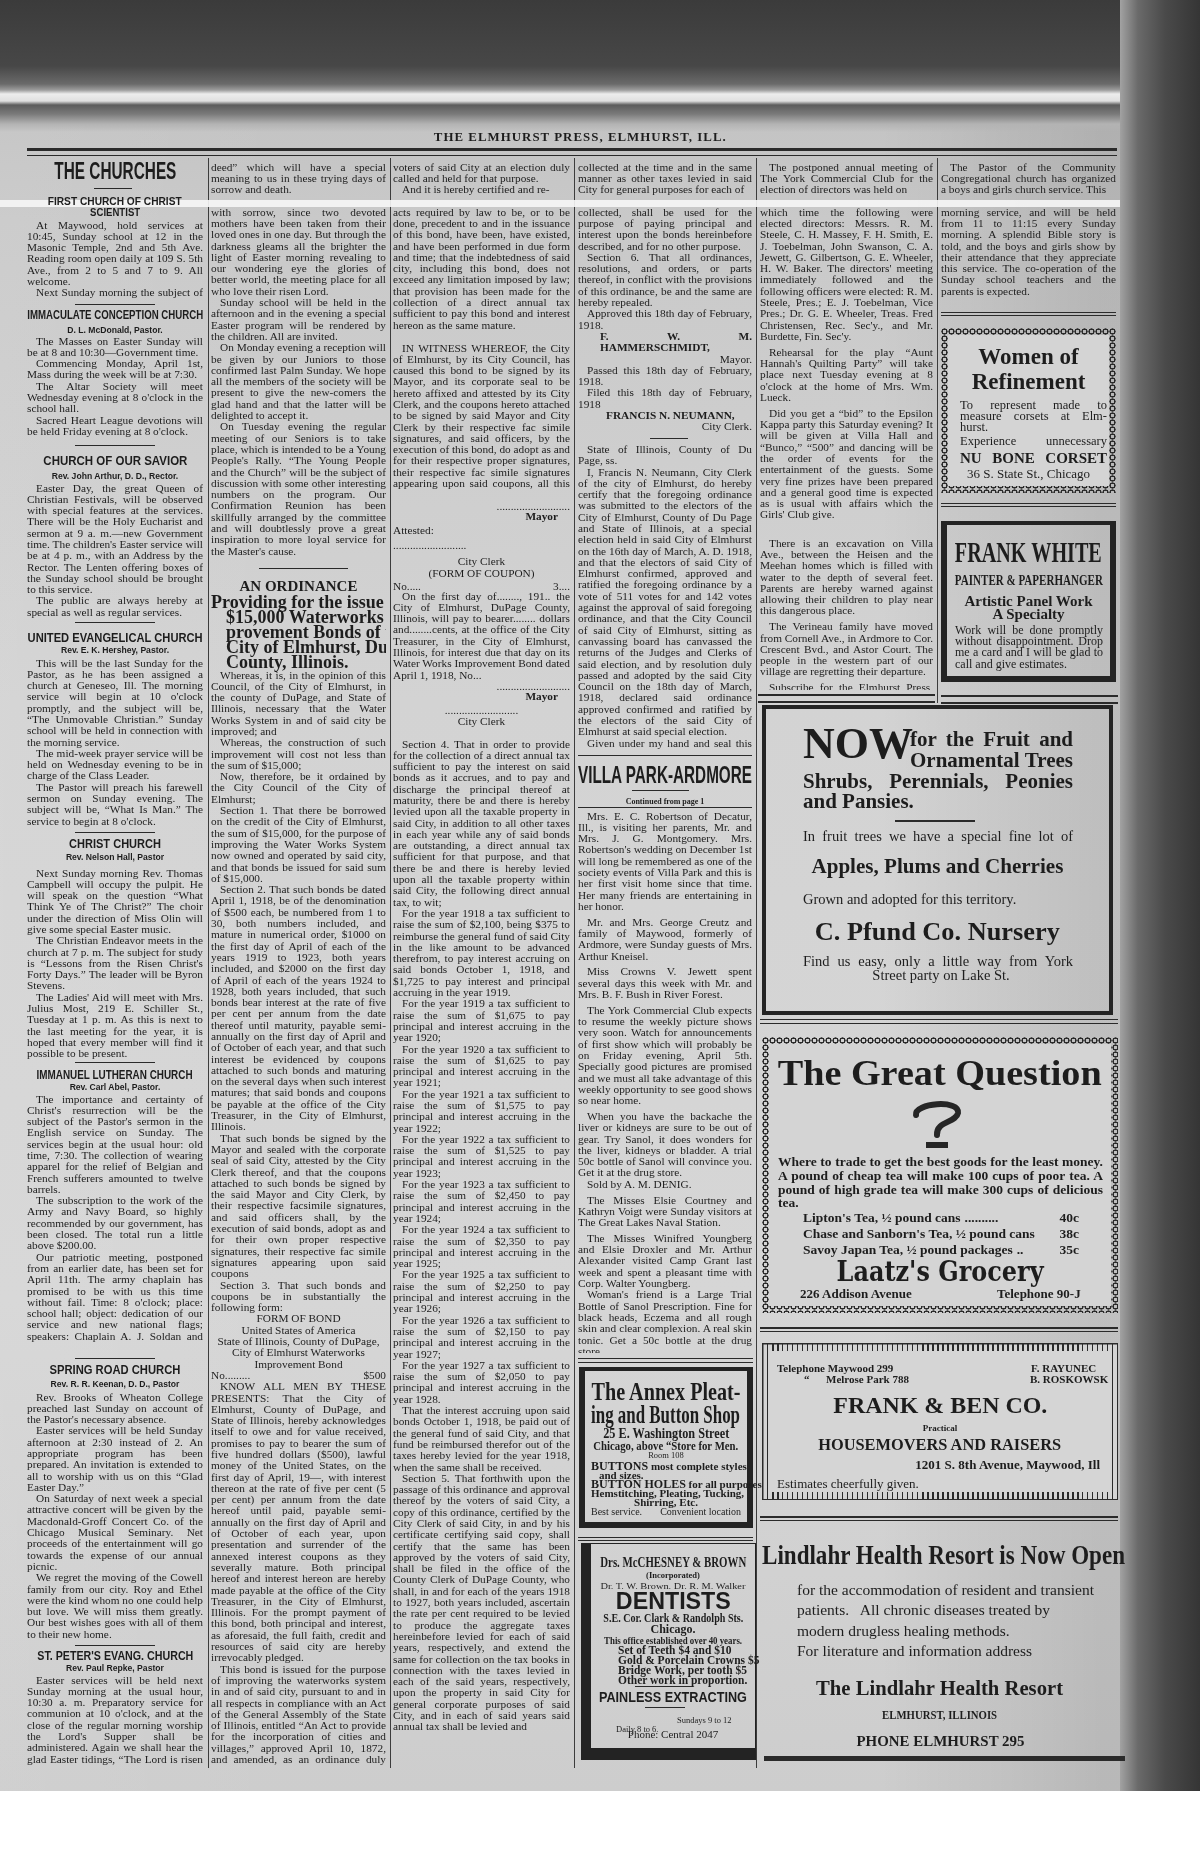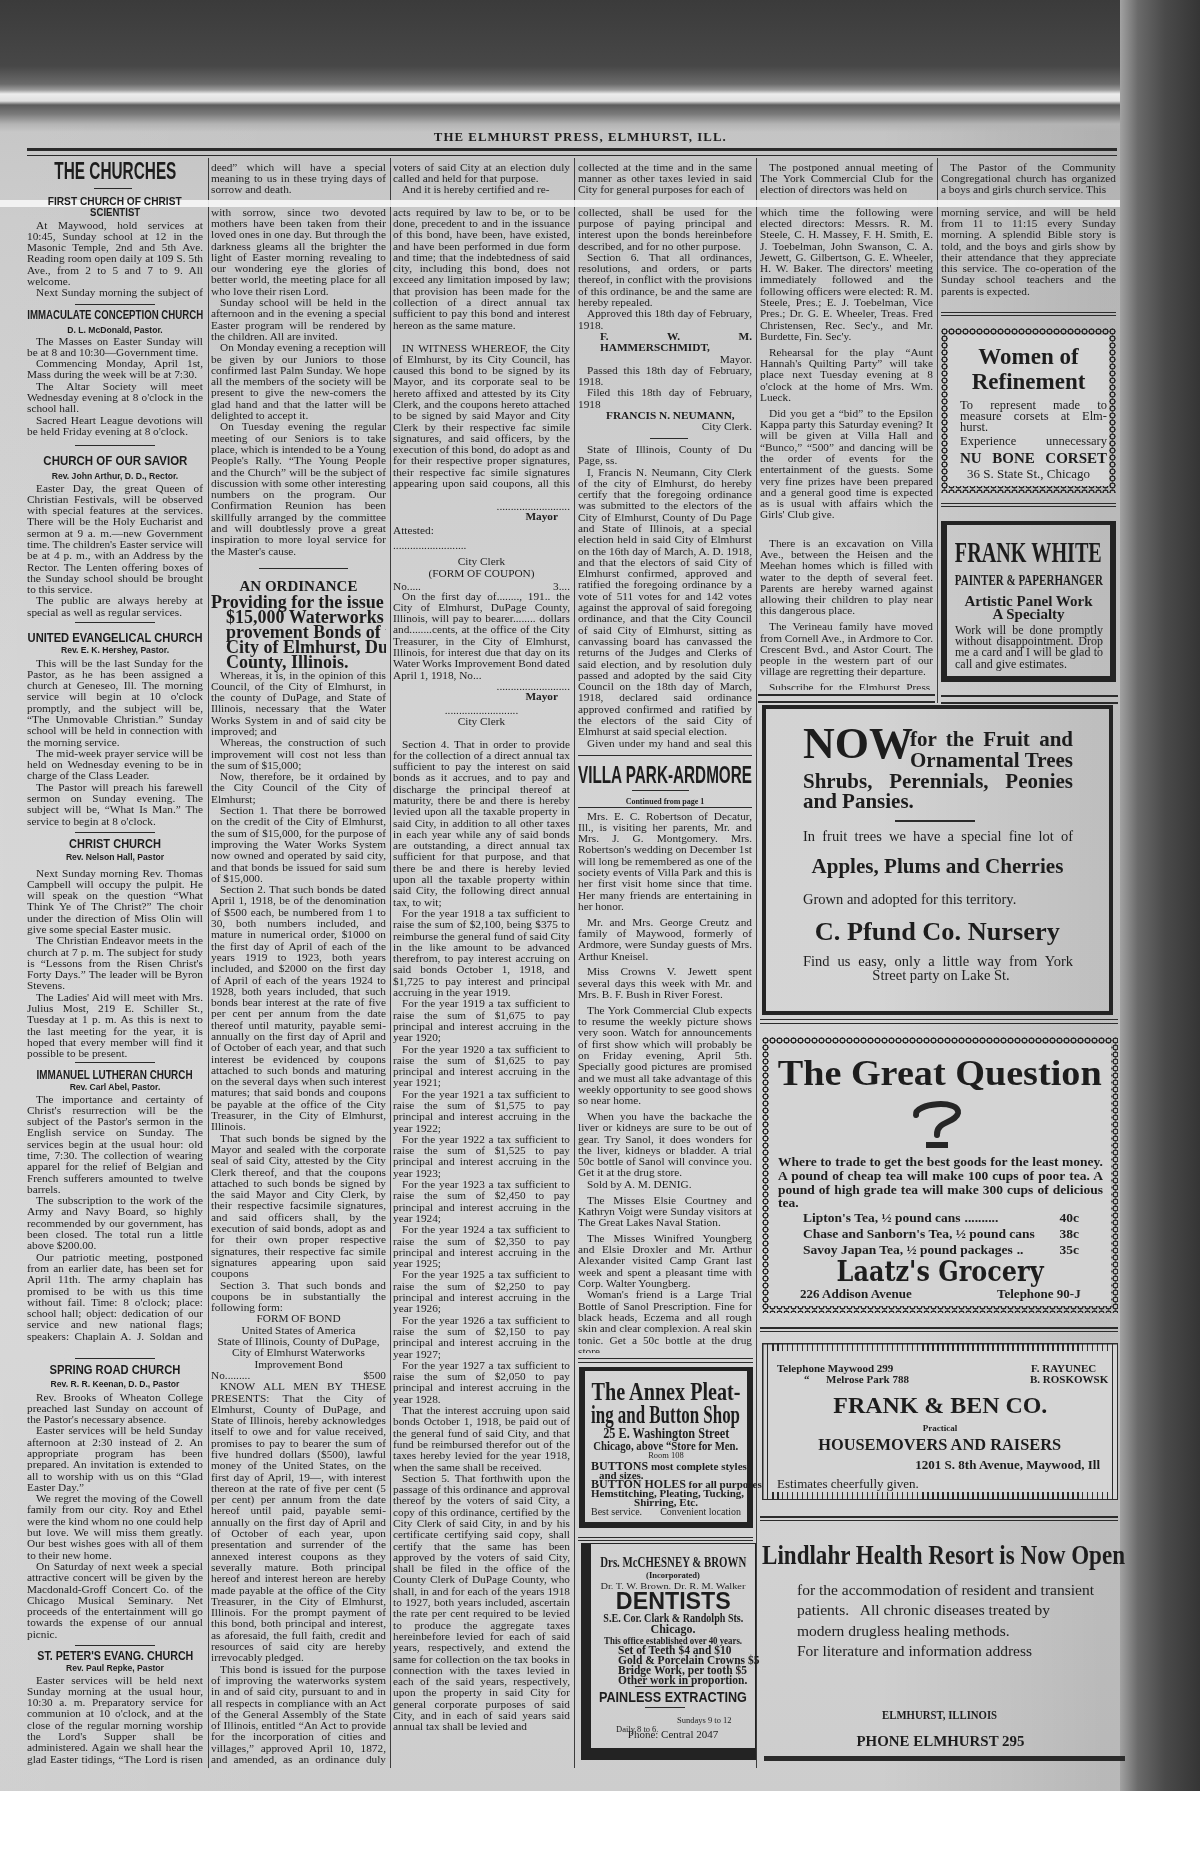--- a/index.html
+++ b/index.html
@@ -170,22 +170,22 @@
 
   <div class="blk" style="left:27px;top:1363px;width:176px;height:14px;">
     <div class="fitrow">
         <span class="fit sans" style="font-size: 12.5px; line-height: 14px; transform: scaleX(0.898222);">SPRING ROAD CHURCH</span>
       </div>
   </div>
   <div class="blk pastor" style="left:27px;top:1379px;width:176px;height:10px;">Rev. R. R. Keenan, D. D., Pastor</div>
   <div class="blk b" style="left:27px;top:1391.5px;width:176px;height:249px;">
     <p>Rev. Brooks of Wheaton College preached last Sunday on account of the Pastor's necessary absence.</p>
     <p>Easter services will be held Sunday afternoon at 2:30 instead of 2. An appropriate program has been prepared. An invitation is extended to all to worship with us on this “Glad Easter Day.”</p>
+    <p>On Saturday of next week a special attractive concert will be given by the Macdonald-Groff Concert Co. of the Chicago Musical Seminary. Net proceeds of the entertainment will go towards the expense of our annual picnic.</p>
     <p>We regret the moving of the Cowell family from our city. Roy and Ethel were the kind whom no one could help but love. We will miss them greatly. Our best wishes goes with all of them to their new home.</p>
-    <p>On Saturday of next week a special attractive concert will be given by the Macdonald-Groff Concert Co. of the Chicago Musical Seminary. Net proceeds of the entertainment will go towards the expense of our annual picnic.</p>
   </div>
   <div class="hrule" style="left:75px;top:1645px;width:80px;"></div>
 
   <div class="blk" style="left:27px;top:1649px;width:176px;height:14px;">
     <div class="fitrow">
         <span class="fit sans" style="font-size: 12.5px; line-height: 14px; transform: scaleX(0.854209);">ST. PETER'S EVANG. CHURCH</span>
       </div>
   </div>
   <div class="blk pastor" style="left:27px;top:1663px;width:176px;height:10px;">Rev. Paul Repke, Pastor</div>
   <div class="blk b" style="left:27px;top:1674.5px;width:176px;height:92px;">
@@ -568,20 +568,25 @@
     <div class="fitrow left">
         <span class="fit serifb" style="font-size: 28px; line-height: 32px; transform: scaleX(0.824005);">Lindlahr Health Resort is Now Open</span>
       </div>
   </div>
   <div class="blk" style="left:797px;top:1580px;width:310px;height:82px;font-size:15.5px;line-height:20.3px;">
     <div style="white-space:pre;">for the accommodation of resident and transient</div>
     <div style="white-space:pre;">patients.   All chronic diseases treated by</div>
     <div style="white-space:pre;">modern drugless healing methods.</div>
     <div style="white-space:pre;">For literature and information address</div>
   </div>
+  <div class="blk" style="left:762px;top:1675px;width:356px;height:26px;">
+    <div class="fitrow">
+        <span class="fit serifb" style="font-size: 21px; line-height: 26px; transform: scaleX(0.98388);">The Lindlahr Health Resort</span>
+      </div>
+  </div>
   <div class="blk" style="left:762px;top:1707px;width:356px;height:16px;">
     <div class="fitrow">
         <span class="fit serifb" style="font-size: 13px; line-height: 16px; transform: scaleX(0.826224);">ELMHURST, ILLINOIS</span>
       </div>
   </div>
   <div class="blk" style="left:762px;top:1732px;width:356px;height:18px;">
     <div class="fitrow">
         <span class="fit serifb" style="font-size: 15px; line-height: 18px; transform: scaleX(0.994543);">PHONE ELMHURST 295</span>
       </div>
   </div>

